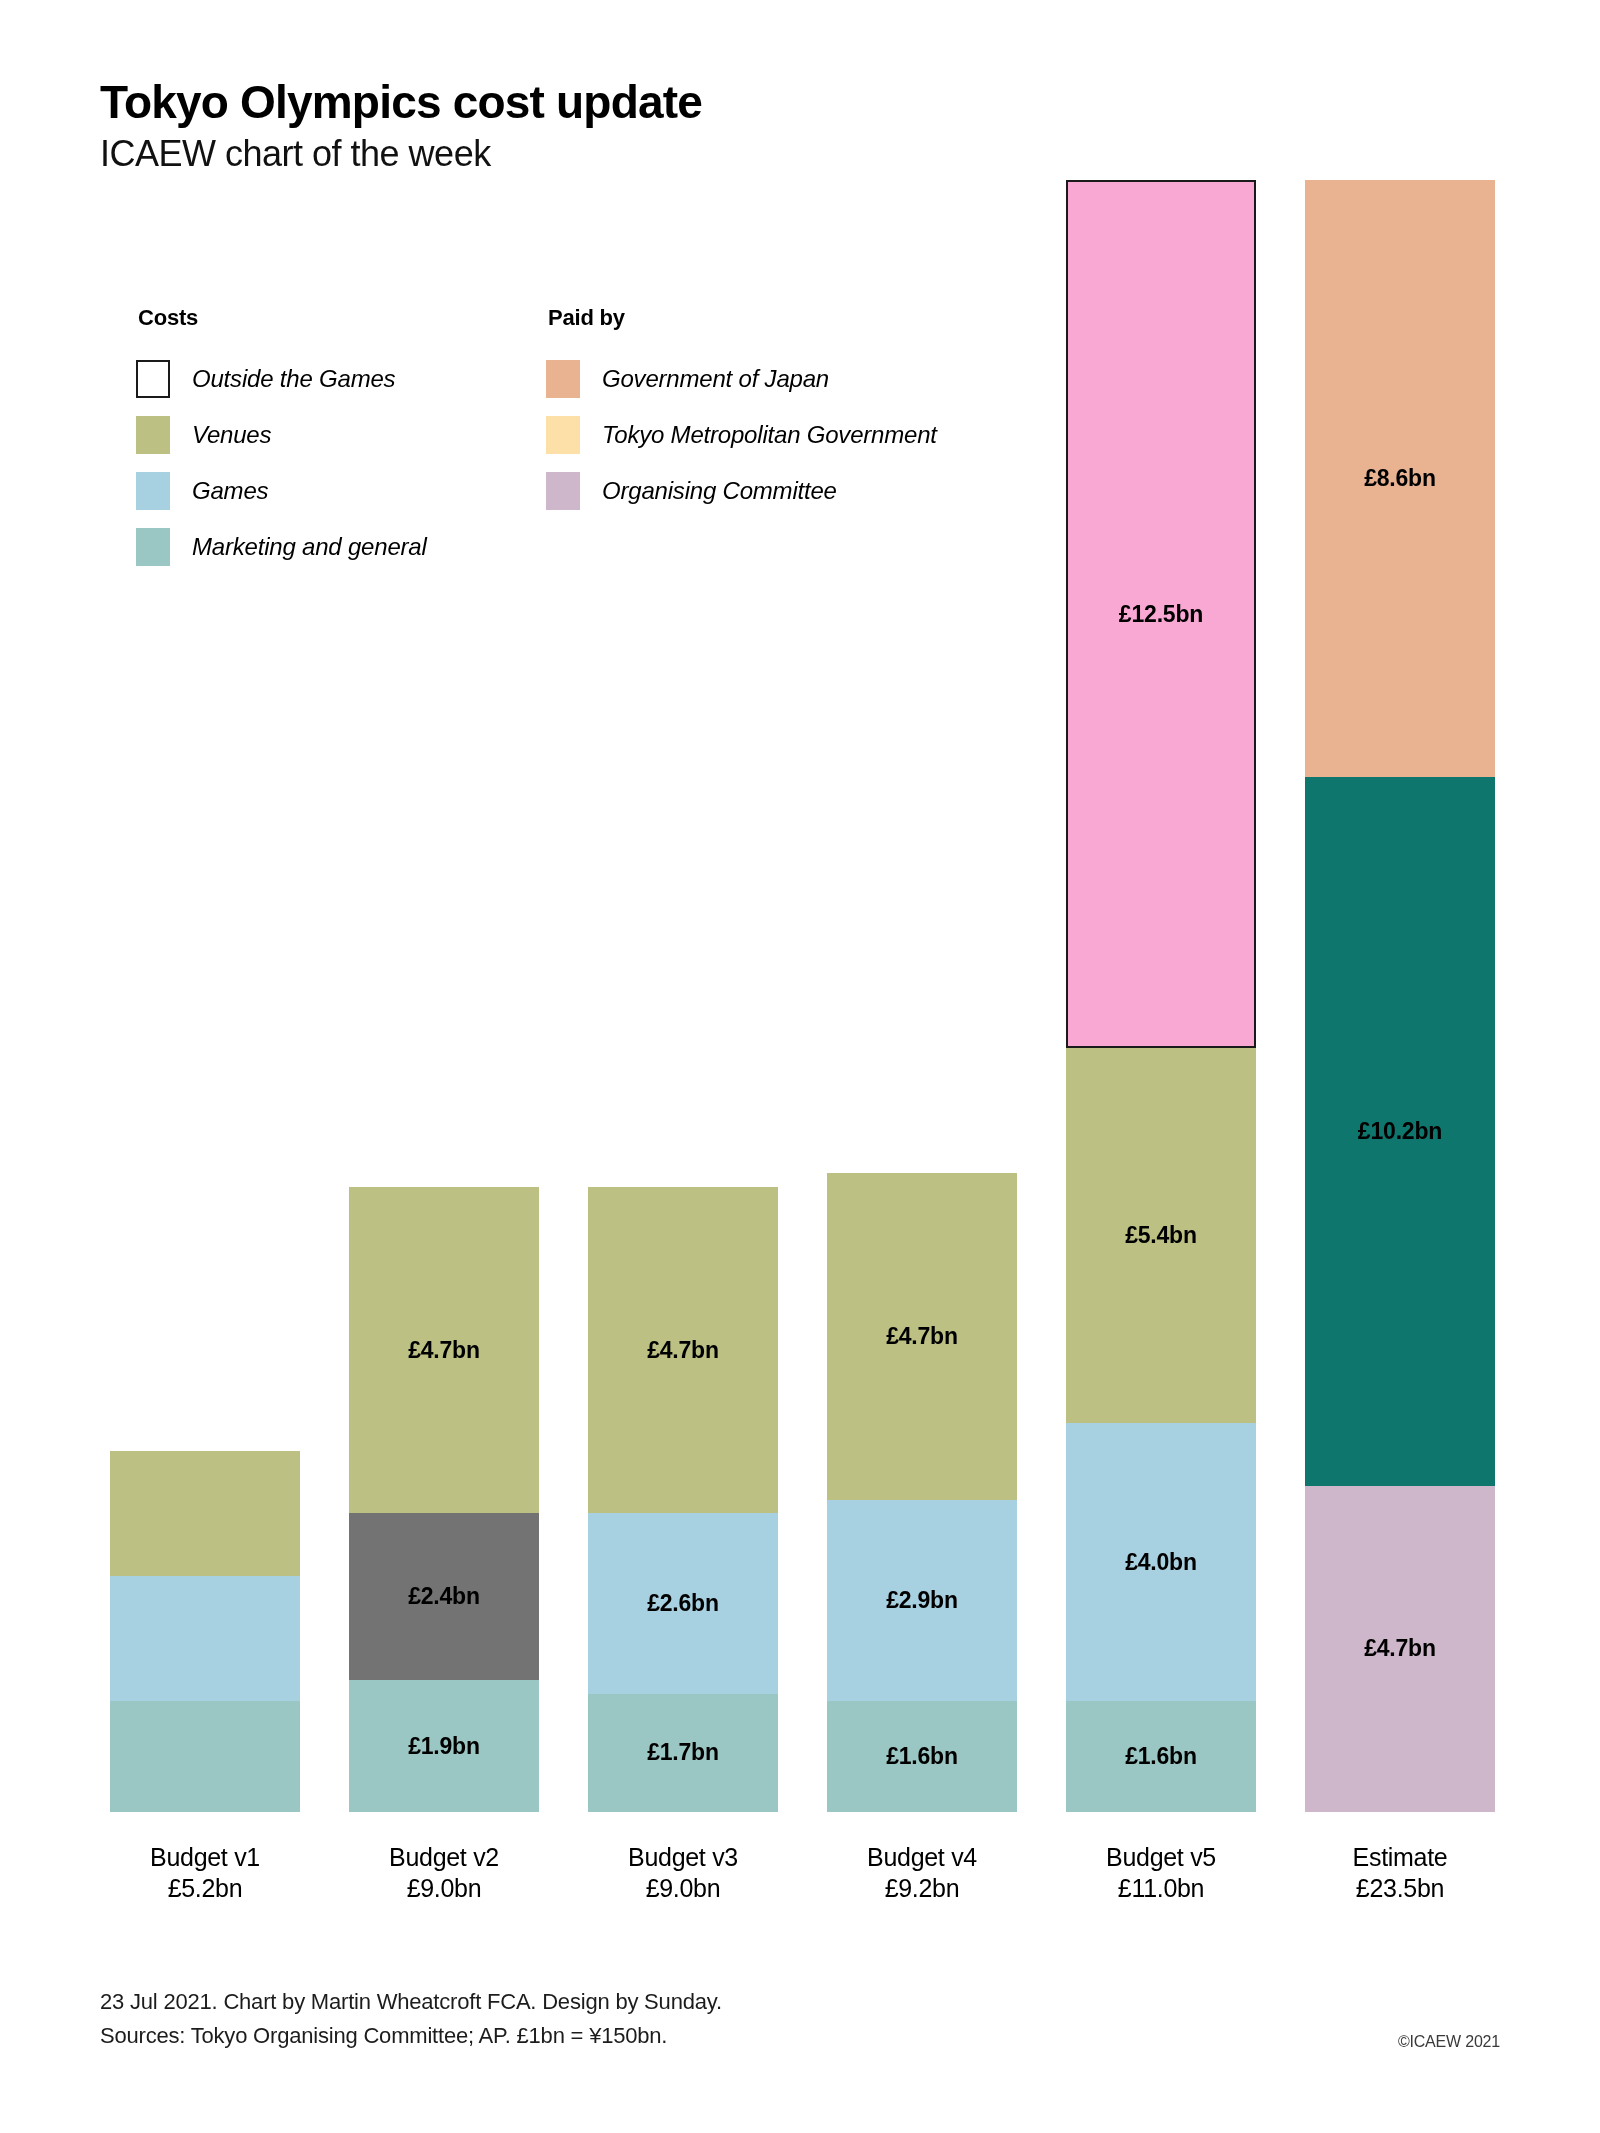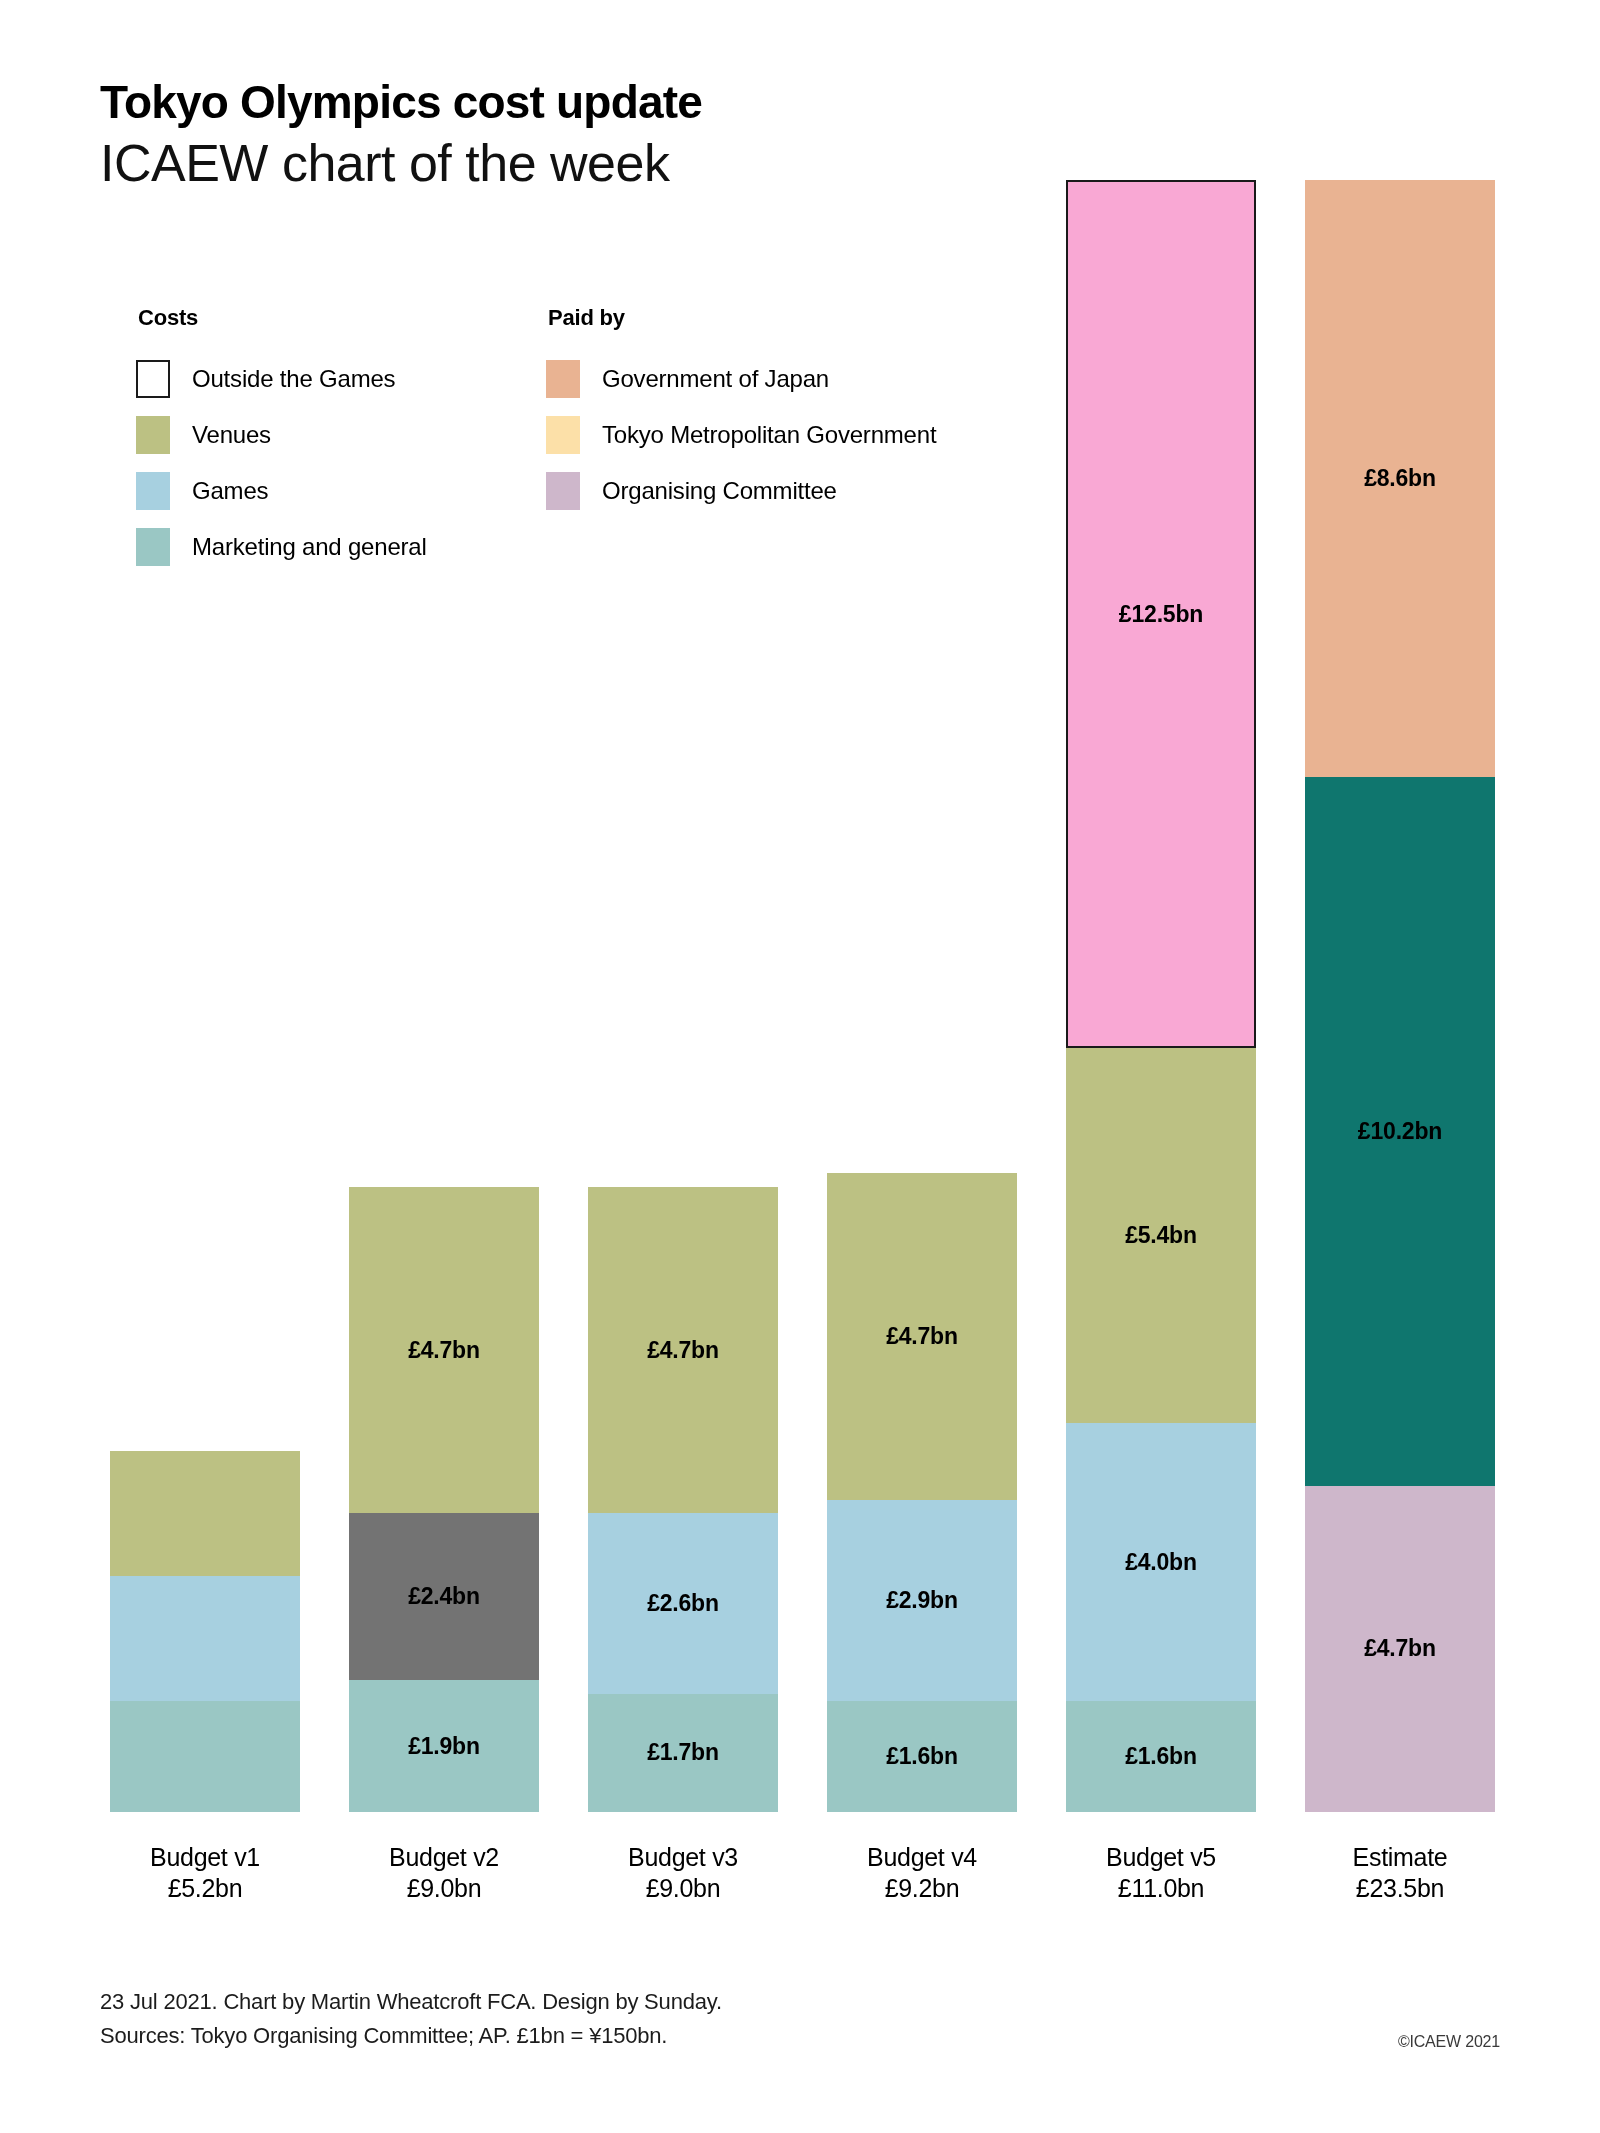--- a/index.html
+++ b/index.html
@@ -30,21 +30,21 @@
   }
   .title {
     font-size: 46px;
     font-weight: bold;
     letter-spacing: -0.8px;
     line-height: 1.08;
     margin: 0;
     color: #000;
   }
   .subtitle {
-    font-size: 52px;
+    font-size: 36px;
     font-weight: 400;
     letter-spacing: -0.5px;
     line-height: 1.12;
     margin: 6px 0 0 0;
     color: #111;
   }
 
   
   .legend {
     position: absolute;
@@ -59,20 +59,21 @@
   .legend-heading {
     font-size: 22px;
     font-weight: bold;
     margin: 0 0 20px 2px;
     letter-spacing: -0.2px;
   }
   .legend-row {
     display: flex;
     align-items: center;
     height: 56px;
+    font-style: italic;
   }
   .swatch {
     width: 34px;
     height: 38px;
     flex: 0 0 auto;
     margin-right: 22px;
   }
   .swatch.outline {
     background: #ffffff;
     border: 2px solid #1a1a1a;

